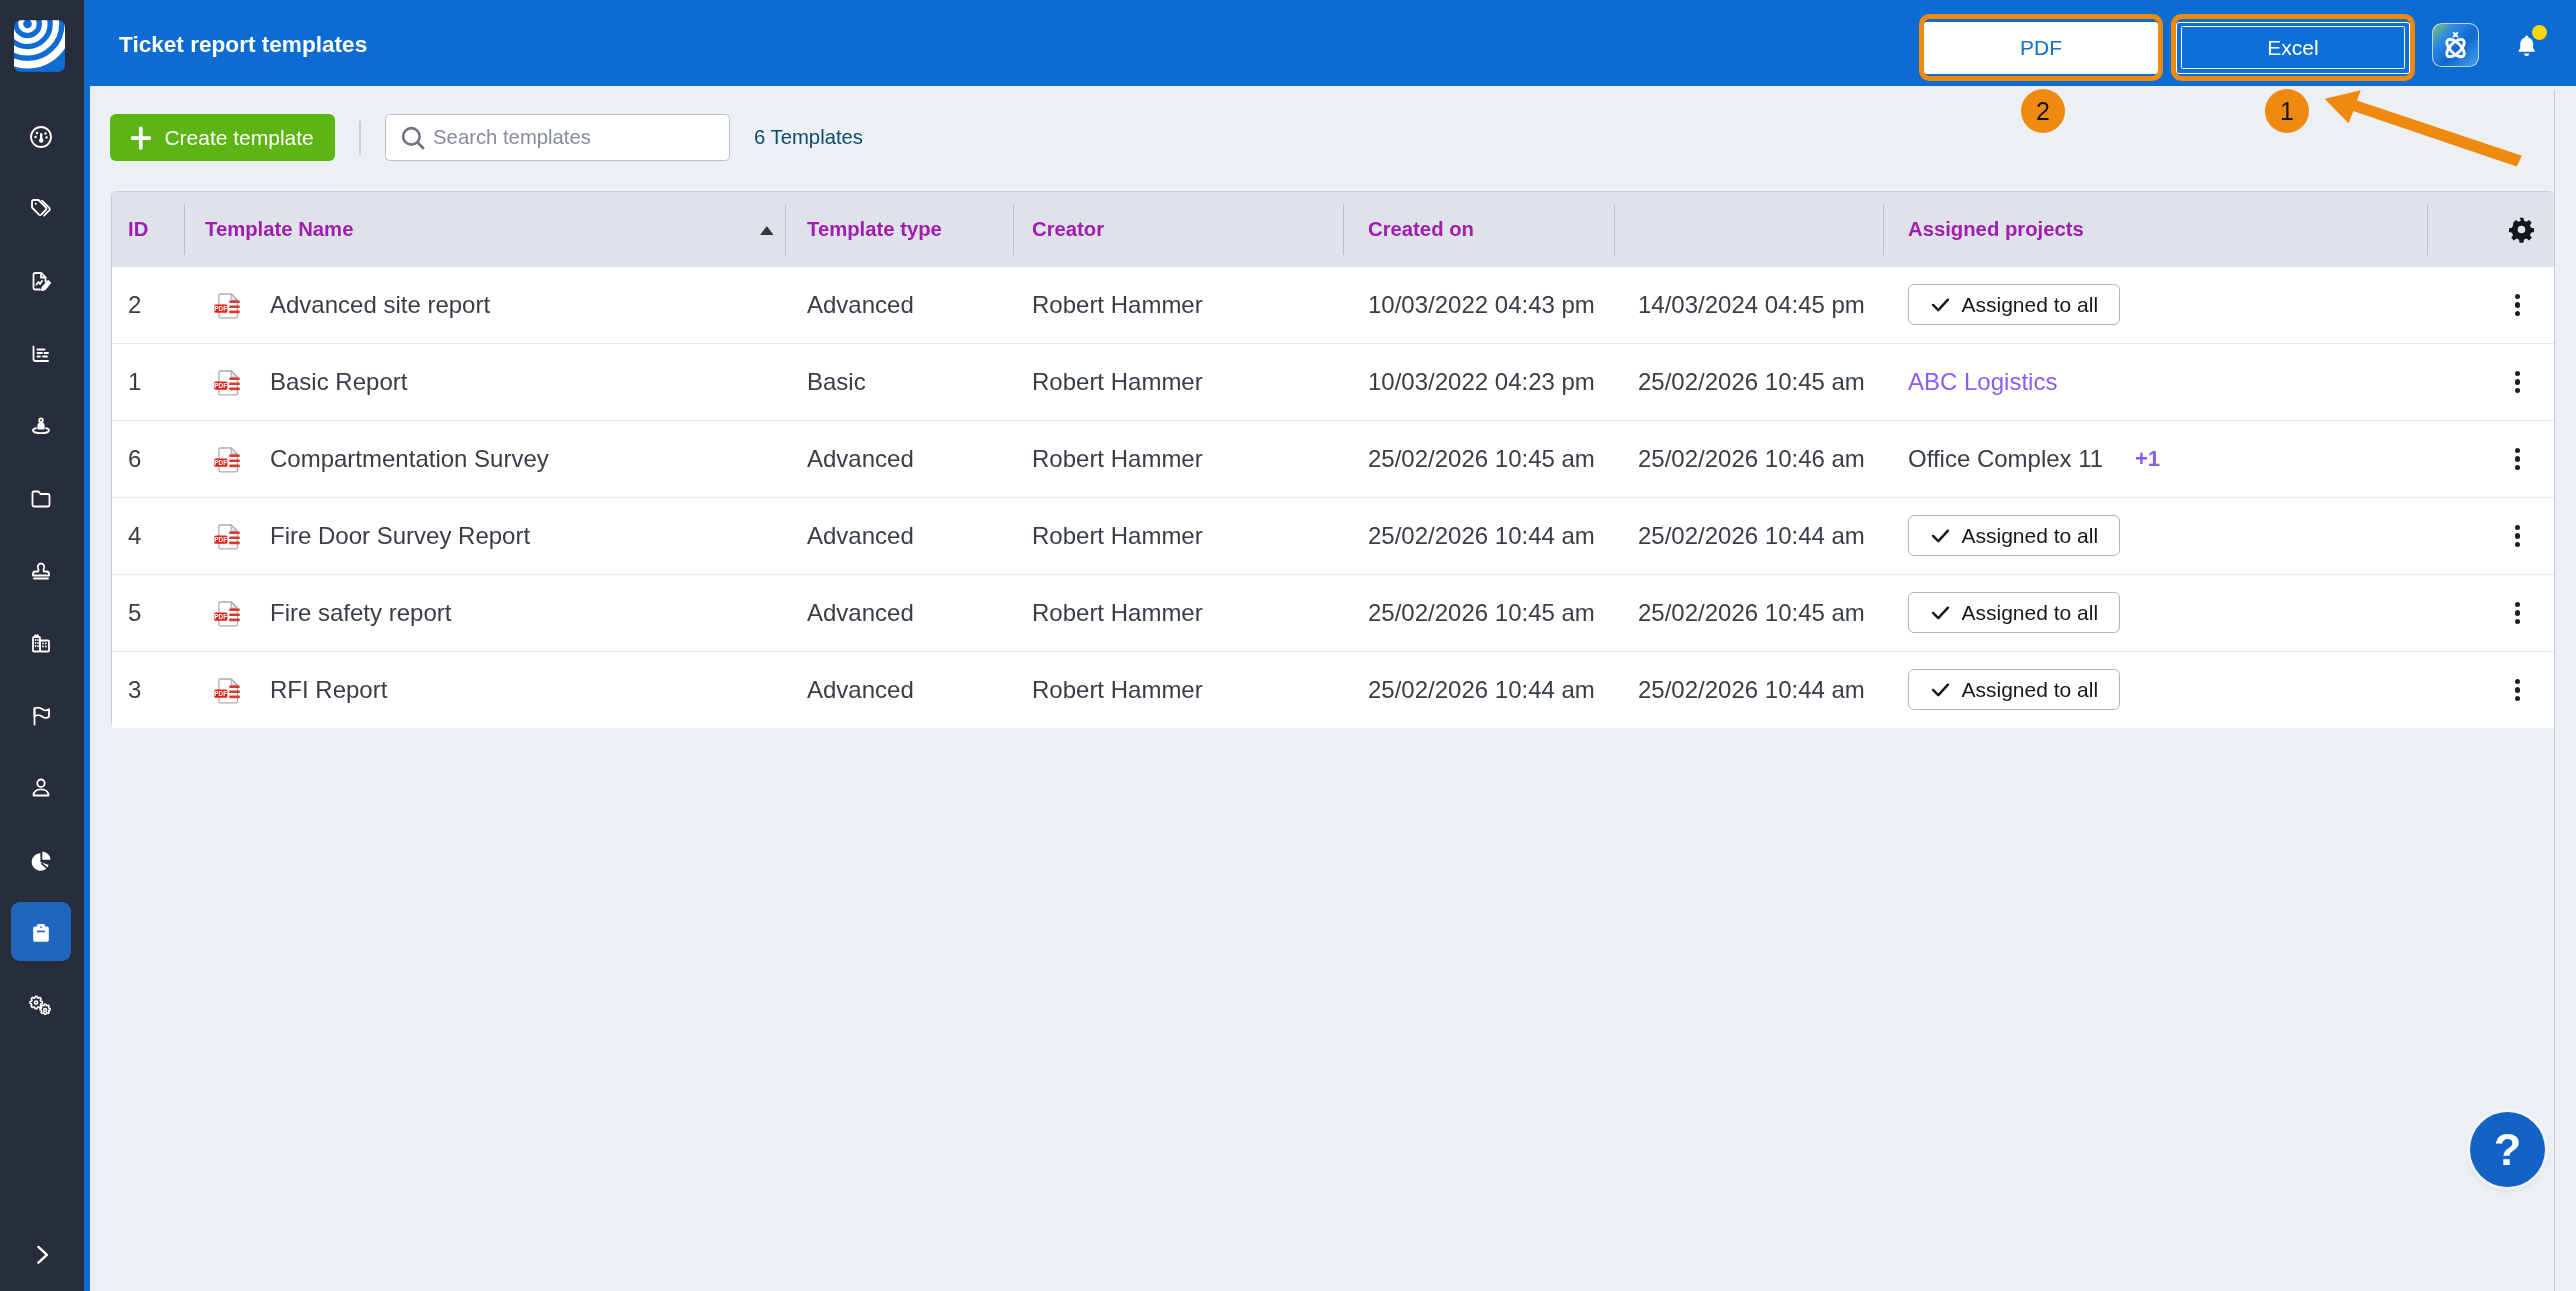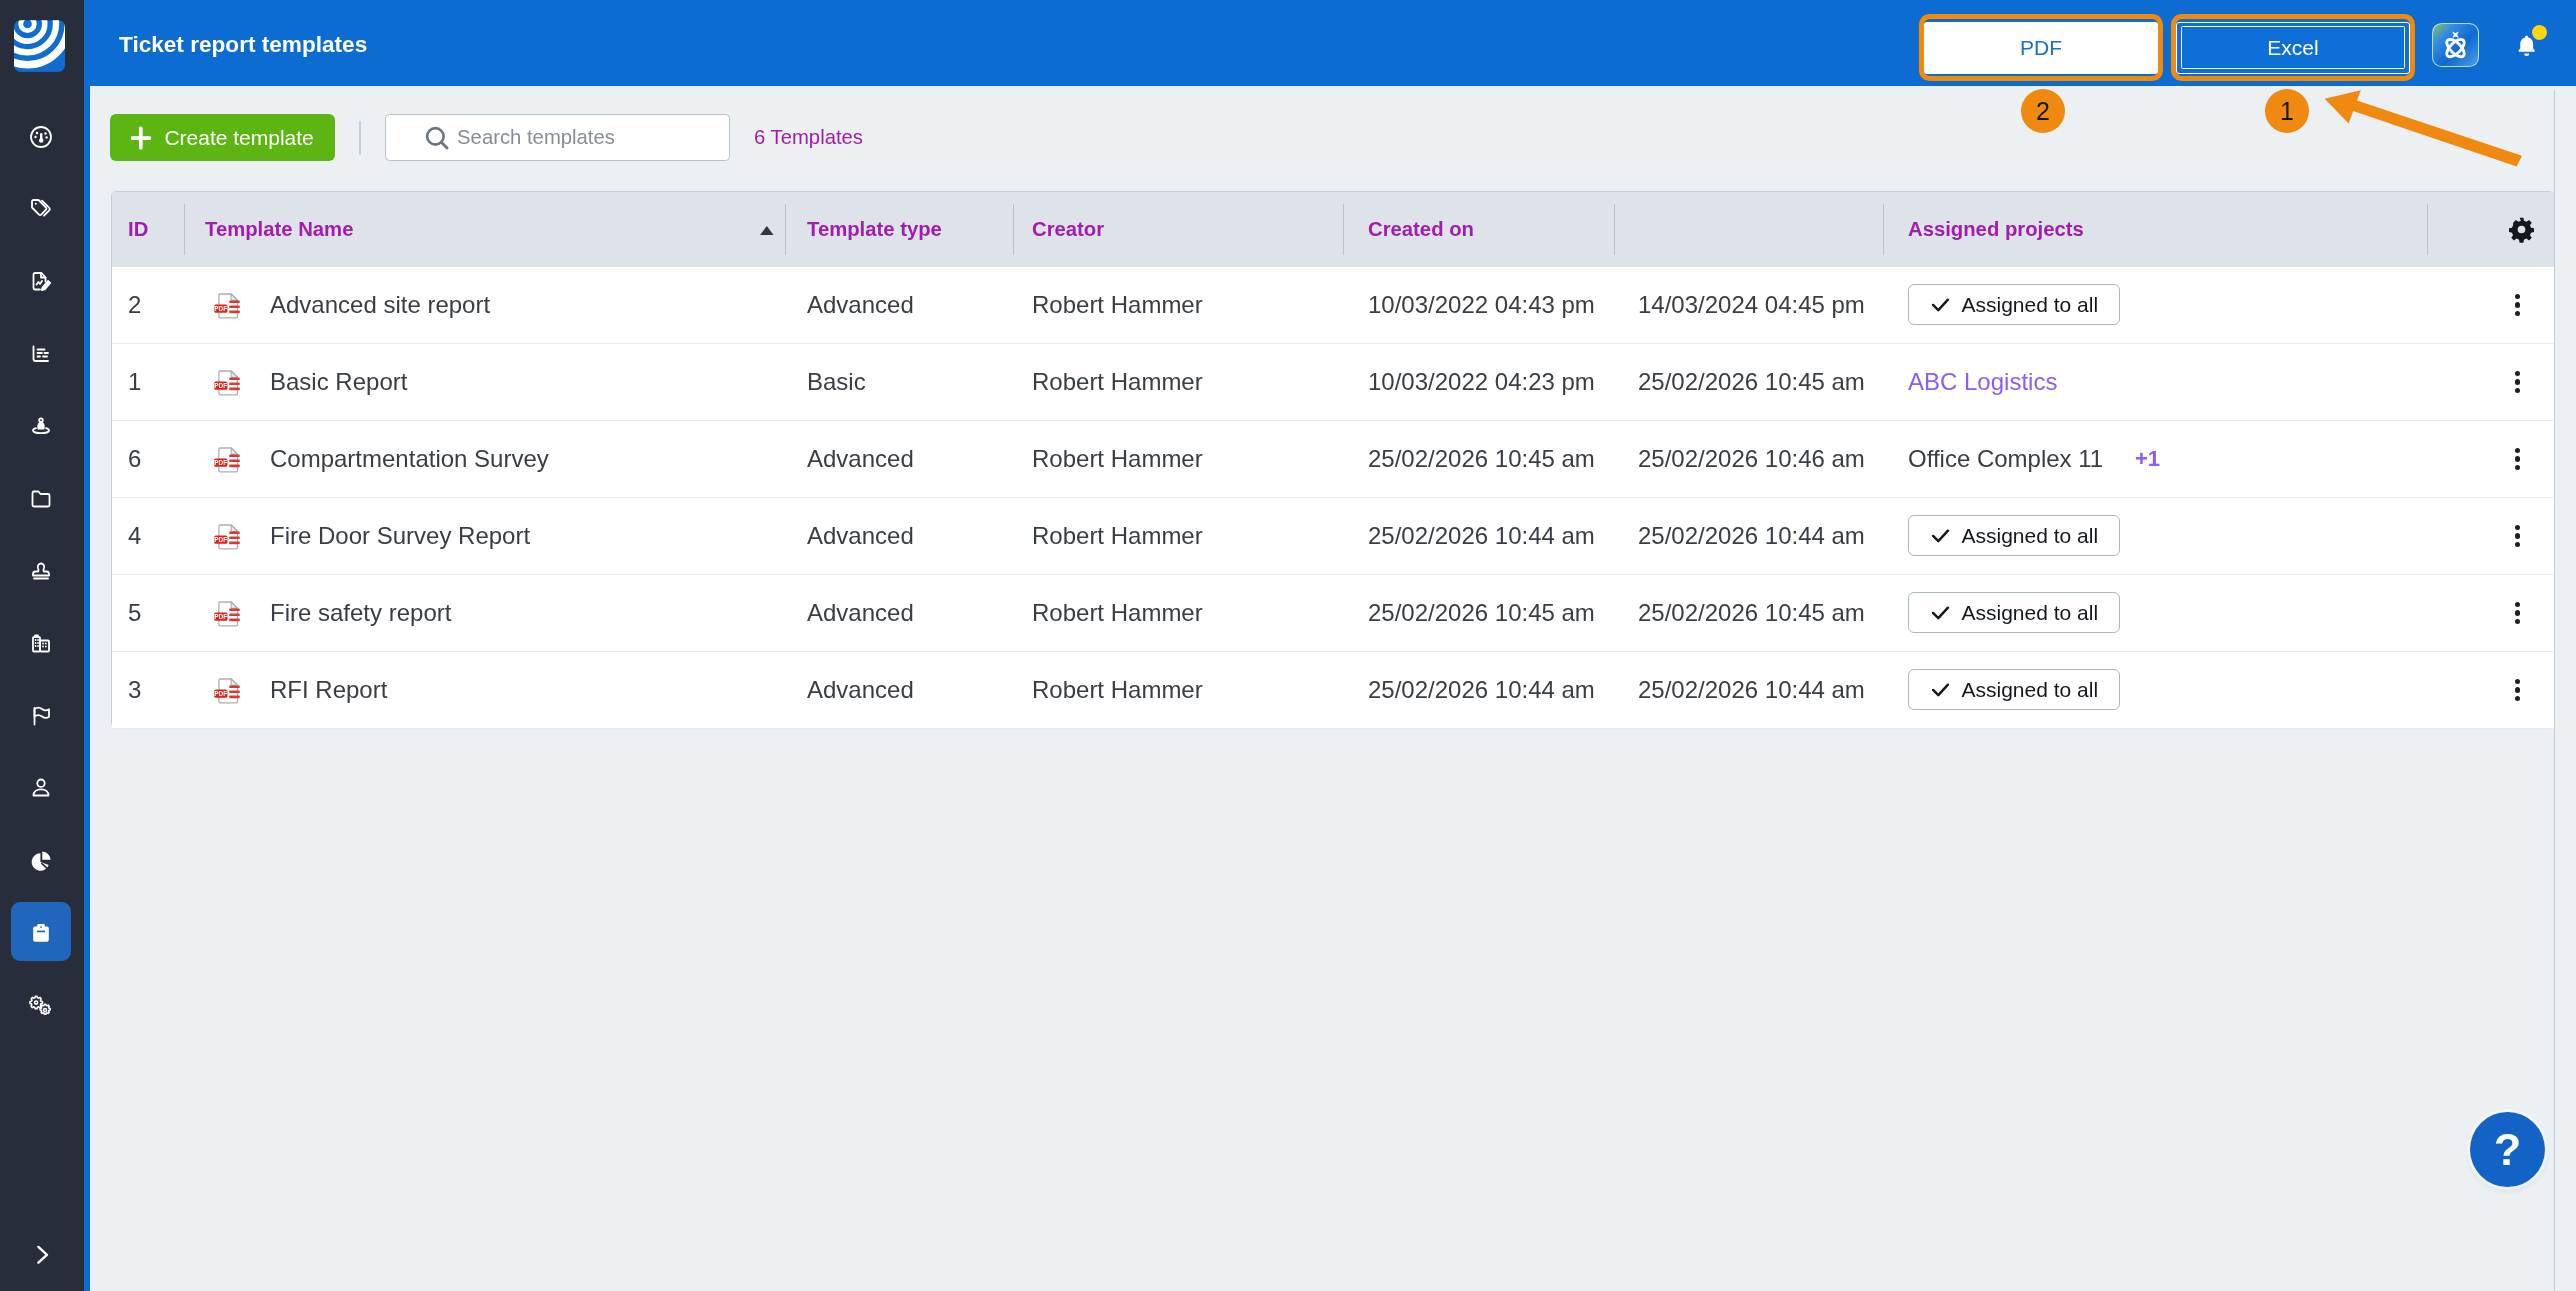--- a/index.html
+++ b/index.html
@@ -27,23 +27,23 @@
 
   #appicon { z-index:6; left:2432px; top:22.6px; width:47px; height:44px; border-radius:9.8px;
      background:linear-gradient(135deg,#7fc364 0%,#2d8ae2 28%,#0f68cf 58%,#3c92e6 90%);
      border:1.5px solid rgba(235,243,255,0.75); display:flex; align-items:center; justify-content:center; }
 
   
   #greenbtn { left:110px; top:114px; width:225px; height:47px; background:#5cb512; border-radius:6px;
      color:#fff; font-size:21px; display:flex; align-items:center; justify-content:center; gap:13.6px; }
   #tooldiv { left:359px; top:121px; width:1.5px; height:34px; background:#c8d1d8; }
   #search { left:385px; top:114px; width:345px; height:47px; background:#fff; border:1.5px solid #b9c2ca; border-radius:4.5px;
-     display:flex; align-items:center;padding-left:24px; }
+     display:flex; align-items:center; }
   #search .ph { color:#868d94; font-size:20.3px; margin-left:7.5px; }
-  #ntpl { left:754px; top:114px; height:47px; line-height:47px; font-size:20.3px; color:#a21caf; }
+  #ntpl { left:754px; top:114px; height:47px; line-height:47px; font-size:20.3px; color:#0c4a6e; }
 
   #rightline { left:2554px; top:90px; width:0.8px; height:1202px; background:#c2ccd4; }
 
   
   #table { left:111px; top:191px; width:2443px; height:537px; background:#fff; border:0.8px solid #c6cfd7; border-radius:4.5px; }
   #thead { position:absolute; left:0; top:0; width:2442px; height:75px; background:#dde3e9; border-radius:3.8px 3.8px 0 0; }
   .hsep { position:absolute; top:12px; width:0.8px; height:51px; background:#b7c3cd; }
   .hcell { position:absolute; top:0; height:75px; line-height:75px; font-size:20.3px; font-weight:700; color:#a21caf; }
   .row { position:absolute; left:0; width:2442px; height:77px; border-bottom:0.8px solid #e8ebee; background:#fff; }
   .cell { position:absolute; top:0; height:76px; line-height:76px; font-size:24px; color:#383e44; white-space:nowrap; }

